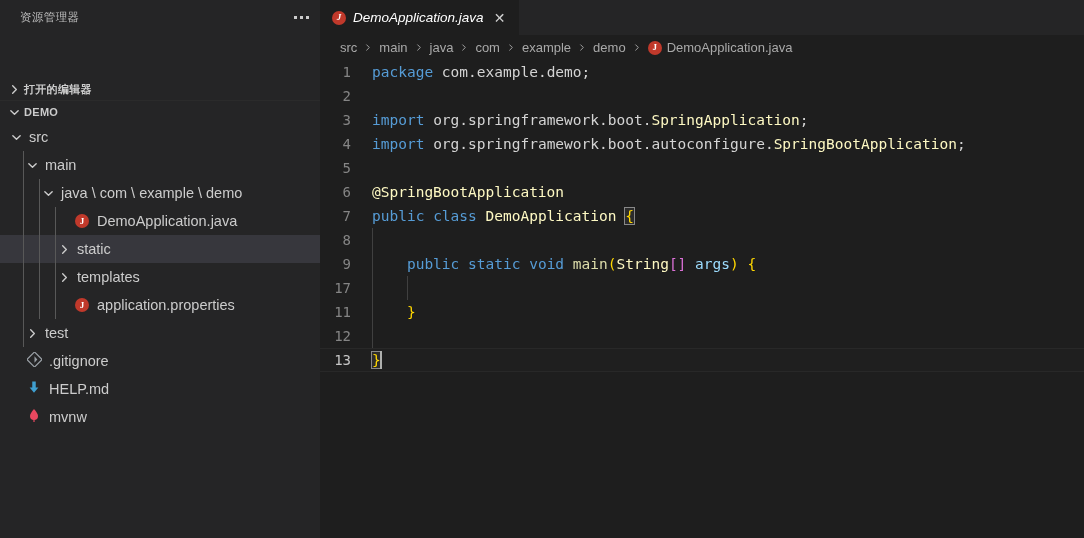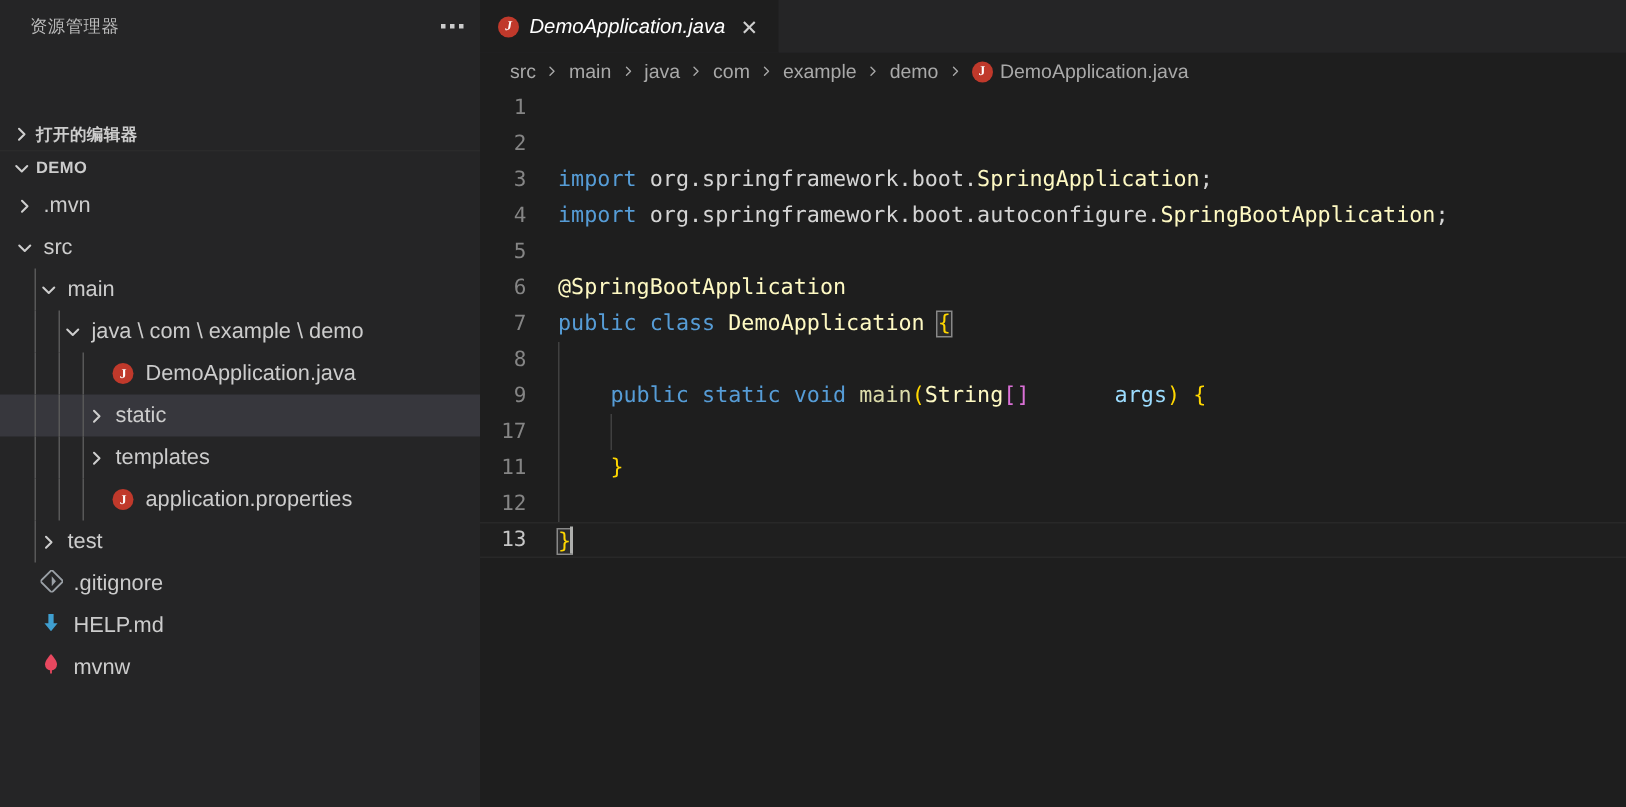--- a/index.html
+++ b/index.html
@@ -167,21 +167,21 @@
   .code-line.active {
     border-top: 1px solid #282828;
     border-bottom: 1px solid #282828;
     background: #1f1f1f;
   }
 
   
   .kw  { color: #569cd6; }
   .typ { color: #fef9c3; }
   .fn  { color: #dcdcaa; }
-  .var { color: #9cdcfe; margin-left: 48px; }
+  .var { color: #9cdcfe; }
   .br1 { color: #ffd700; }
   .br2 { color: #da70d6; }
   .plain { color: #d4d4d4; }
 
   .bracket-box {
     outline: 1px solid #888888;
     background: rgba(140,140,140,0.12);
     padding: 0; display:inline-block;
   }
   .cursor {
@@ -228,29 +228,20 @@
           </svg>
       </span>
       <span>DEMO</span>
     </div>
 
     <div class="tree" id="tree">
         <div class="row">
           <div style="width: 8px; flex: 0 0 8px;"></div>
           <span class="chev-slot">
             <svg viewBox="0 0 12 12">
-              <path d="M4 2 L8 6 L4 10"></path>
-            </svg>
-          </span>
-          <span class="lbl">.mvn</span>
-        </div>
-        <div class="row">
-          <div style="width: 8px; flex: 0 0 8px;"></div>
-          <span class="chev-slot">
-            <svg viewBox="0 0 12 12">
               <path d="M2 4 L6 8 L10 4"></path>
             </svg>
           </span>
           <span class="lbl">src</span>
         </div>
         <div class="row">
           <div class="guide" style="left: 23px;"></div>
           <div style="width: 24px; flex: 0 0 24px;"></div>
           <span class="chev-slot">
             <svg viewBox="0 0 12 12">
@@ -423,20 +414,21 @@
         </span>
         <span class="bc-item">
           <span class="java-ico">J</span>
           <span>DemoApplication.java</span>
         </span>
       </div>
 
     <div class="code-area" id="code-area">
         <div class="code-line">
           <span class="ln">1</span>
+          <span class="code"><span class="kw">package</span> <span class="plain">com</span><span class="plain">.</span><span class="plain">example</span><span class="plain">.</span><span class="plain">demo</span><span class="plain">;</span></span>
         </div>
         <div class="code-line">
           <span class="ln">2</span>
           <span class="code"></span>
         </div>
         <div class="code-line">
           <span class="ln">3</span>
           <span class="code"><span class="kw">import</span> <span class="plain">org</span><span class="plain">.</span><span class="plain">springframework</span><span class="plain">.</span><span class="plain">boot</span><span class="plain">.</span><span class="typ">SpringApplication</span><span class="plain">;</span></span>
         </div>
         <div class="code-line">

